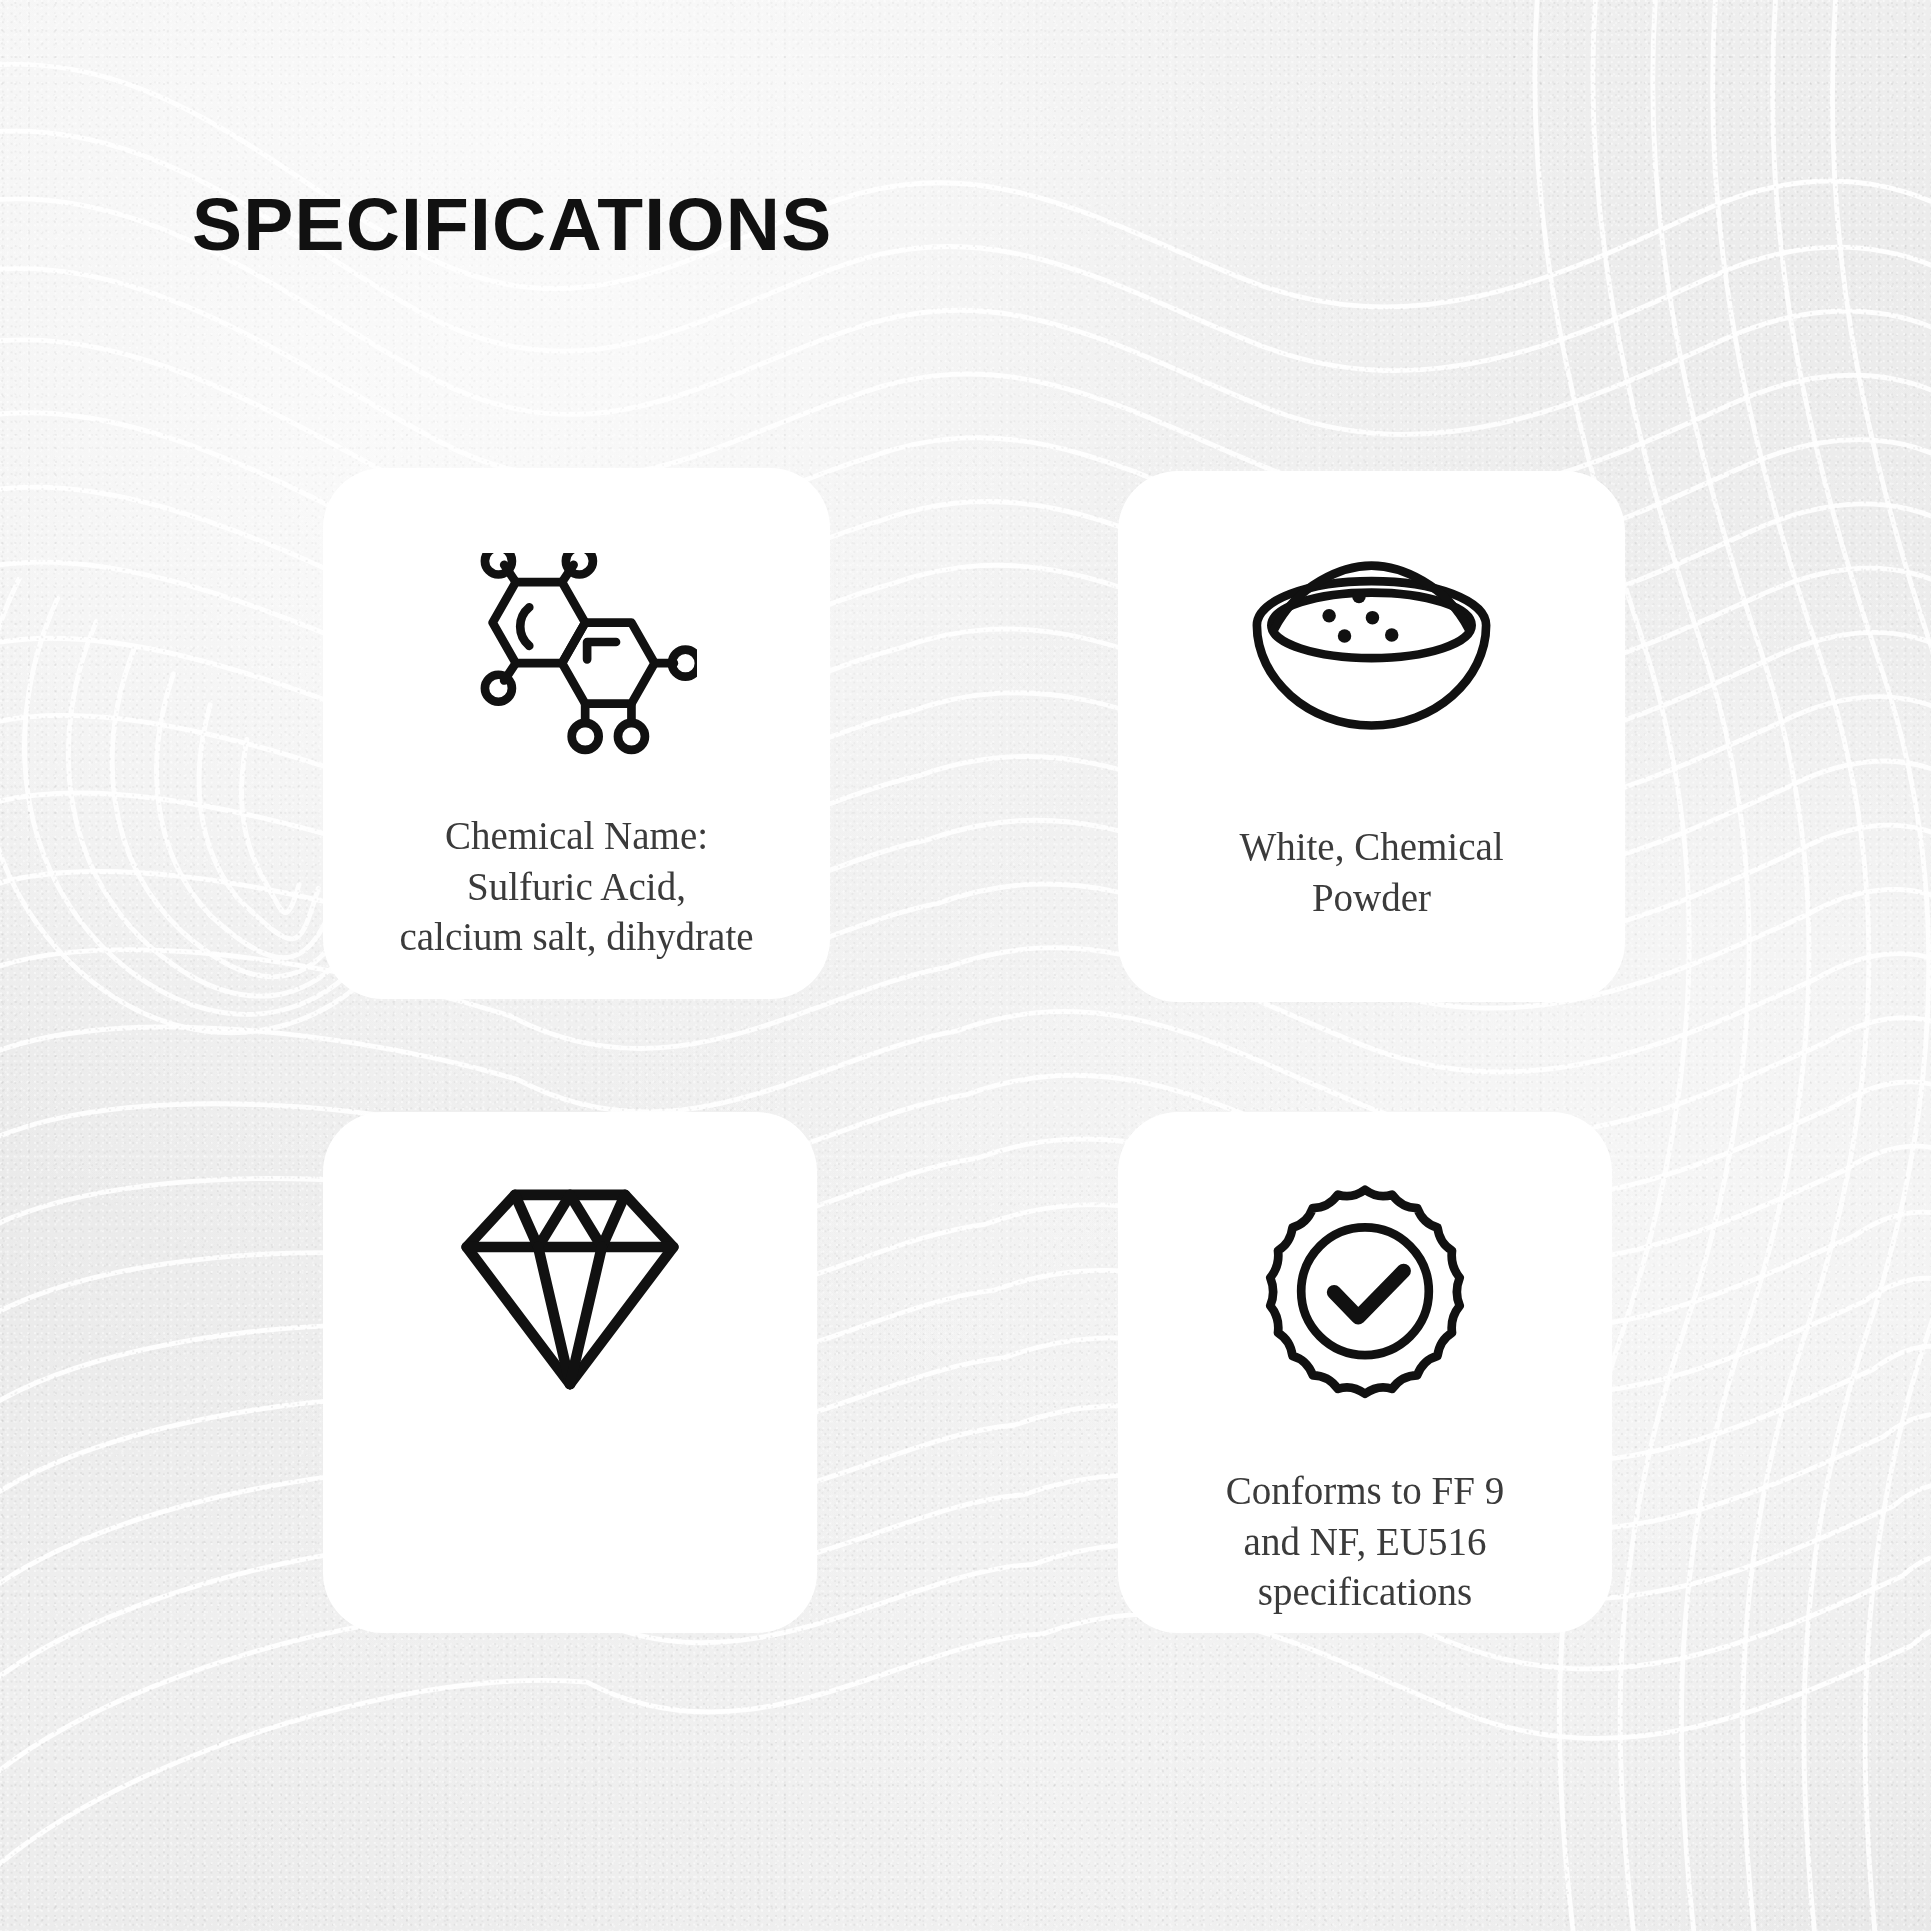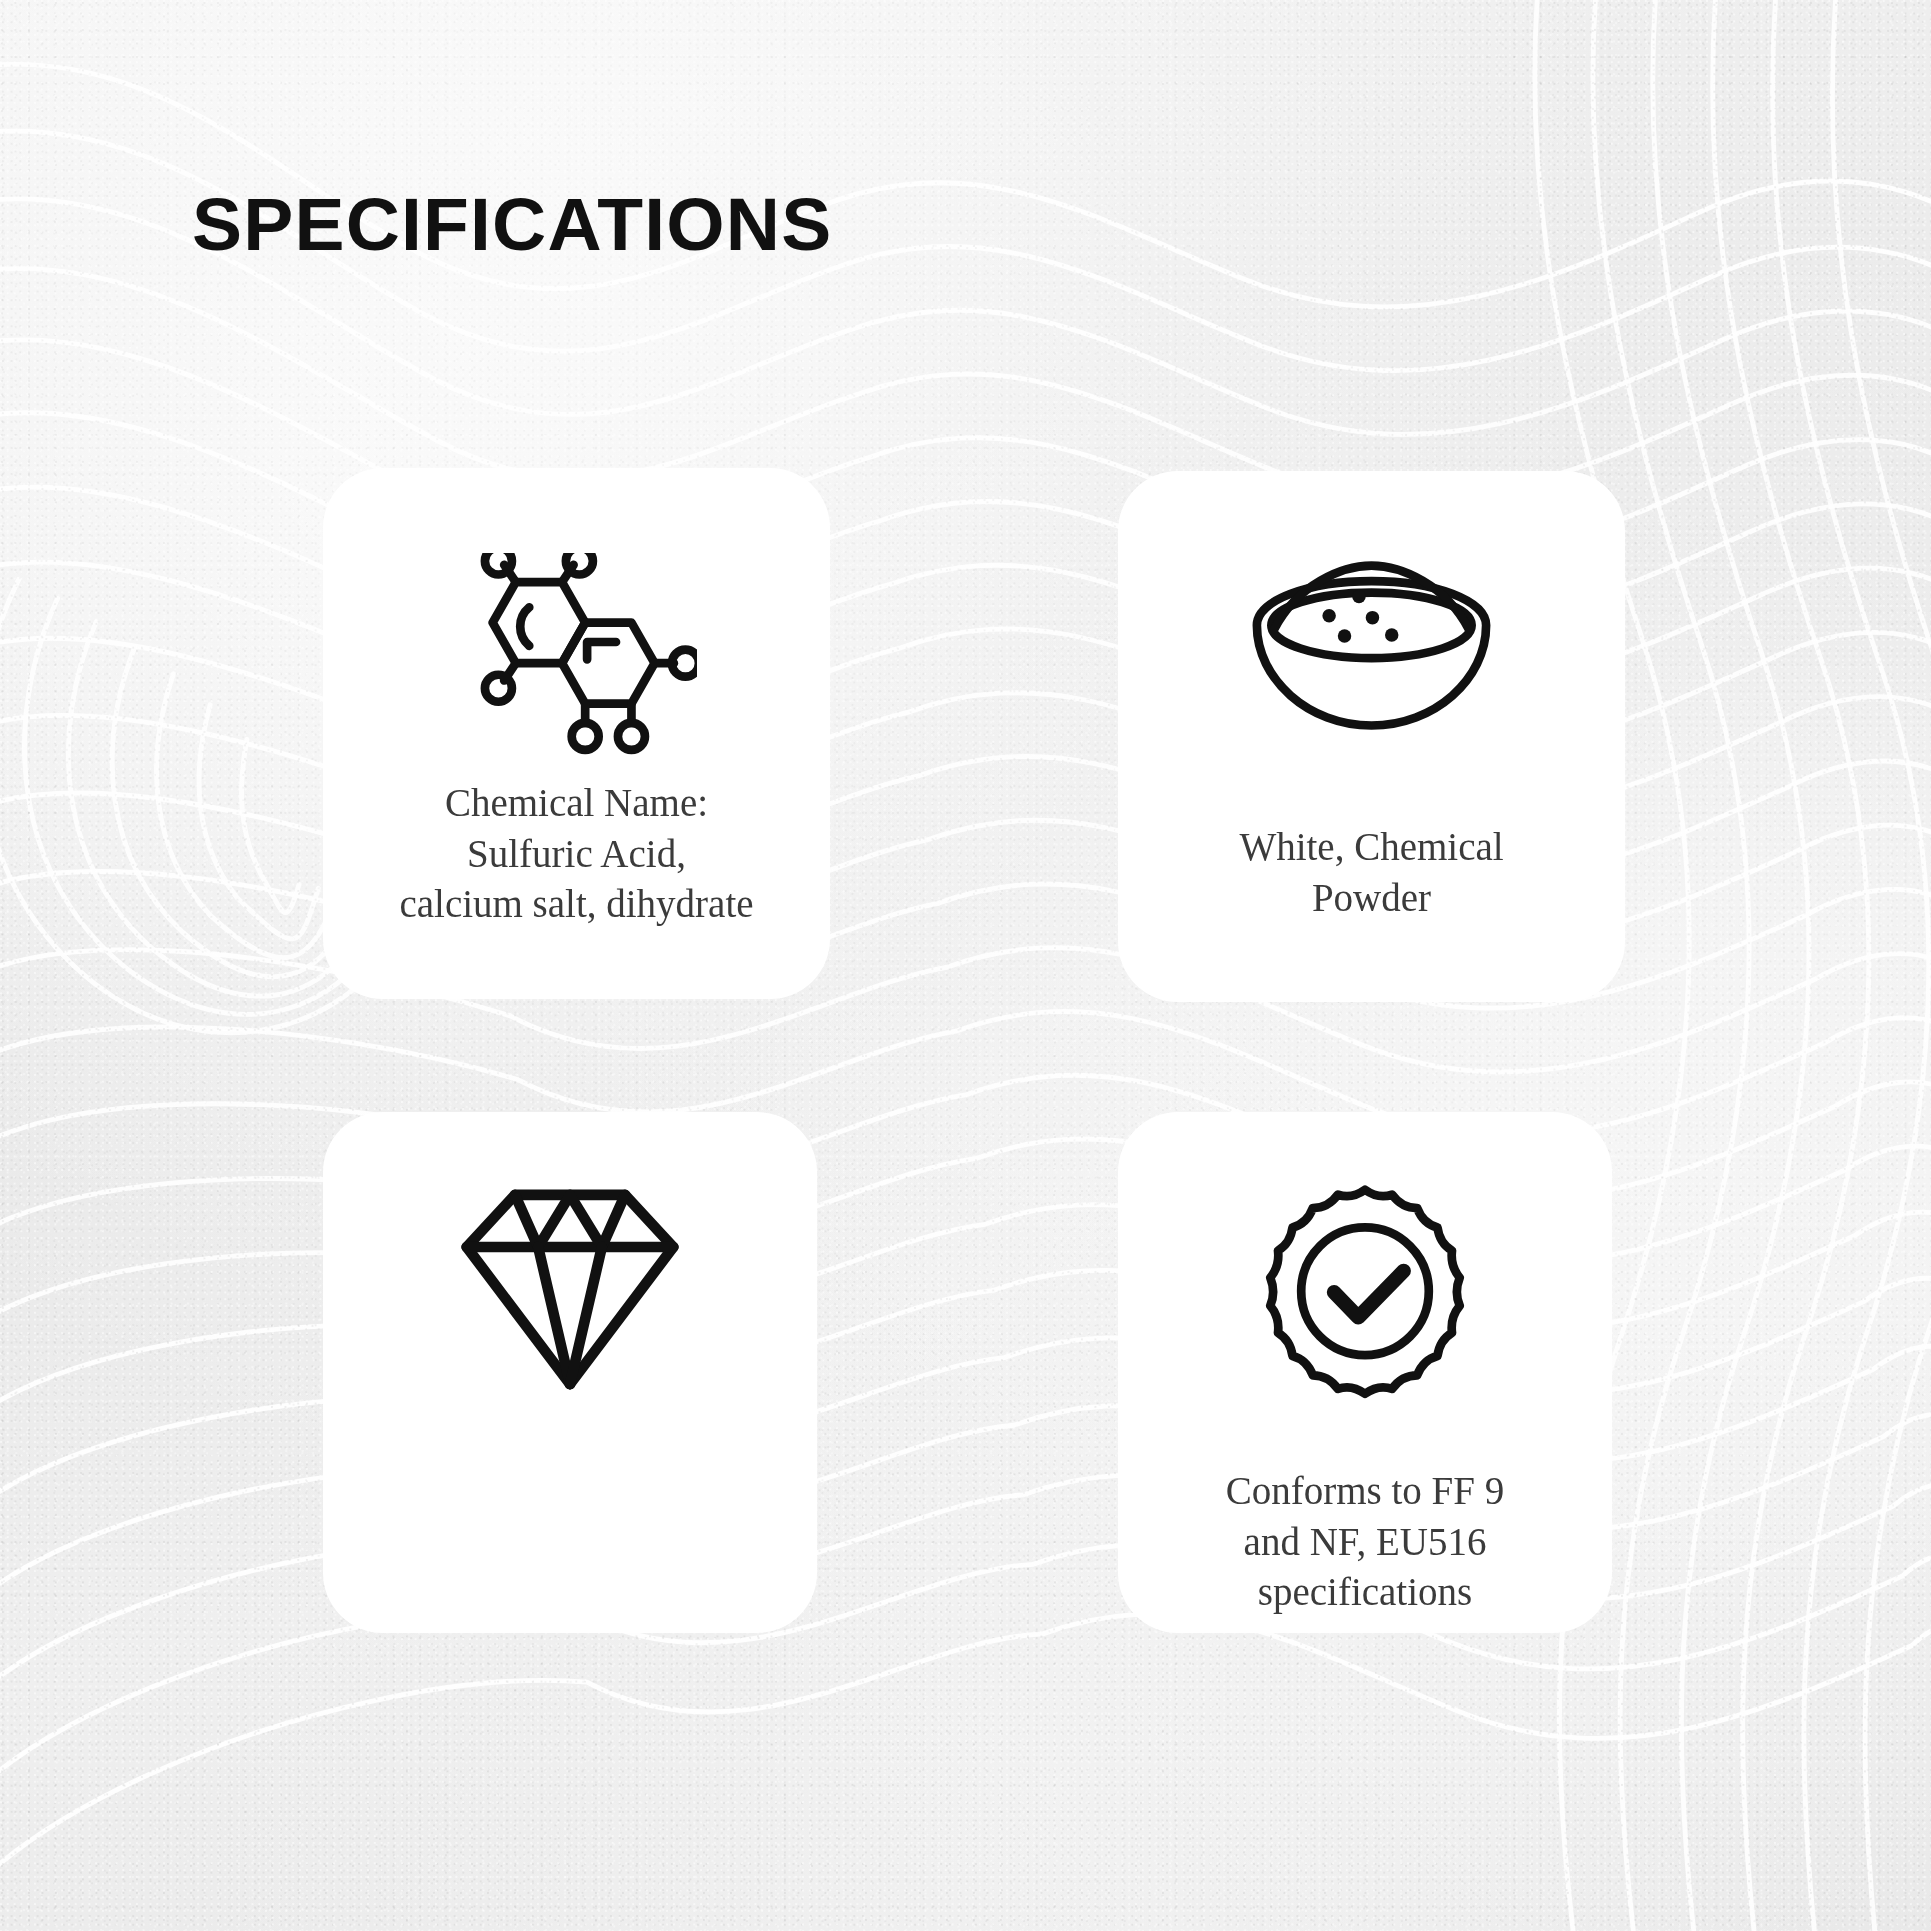--- a/index.html
+++ b/index.html
@@ -109,21 +109,21 @@
     white-space: pre-line;
     padding: 0 9.7px;
   }
 
   
   #card-chemical-name { left: 323px; top: 468px;  width: 507px; height: 531px; padding-top: 85px; }
   #card-appearance    { left: 1118px; top: 471px; width: 507px; height: 531px; padding-top: 85px; }
   #card-purity        { left: 323px; top: 1112px; width: 494px; height: 521px; padding-top: 75px; }
   #card-conformance   { left: 1118px; top: 1112px; width: 494px; height: 521px; padding-top: 70px; }
 
-  #card-chemical-name .card-text { margin-top: 22px; font-family: Liberation Serif, serif; }
+  #card-chemical-name .card-text { margin-top: 55px; font-family: Liberation Serif, serif; }
   #card-appearance    .card-text { margin-top: 83px; }
   #card-purity        .card-text { margin-top: 71px; }
   #card-conformance   .card-text { margin-top: 52px; }
 
   
   .brand {
     position: absolute;
     left: 1641px;
     top: 1738px;
     display: flex;

